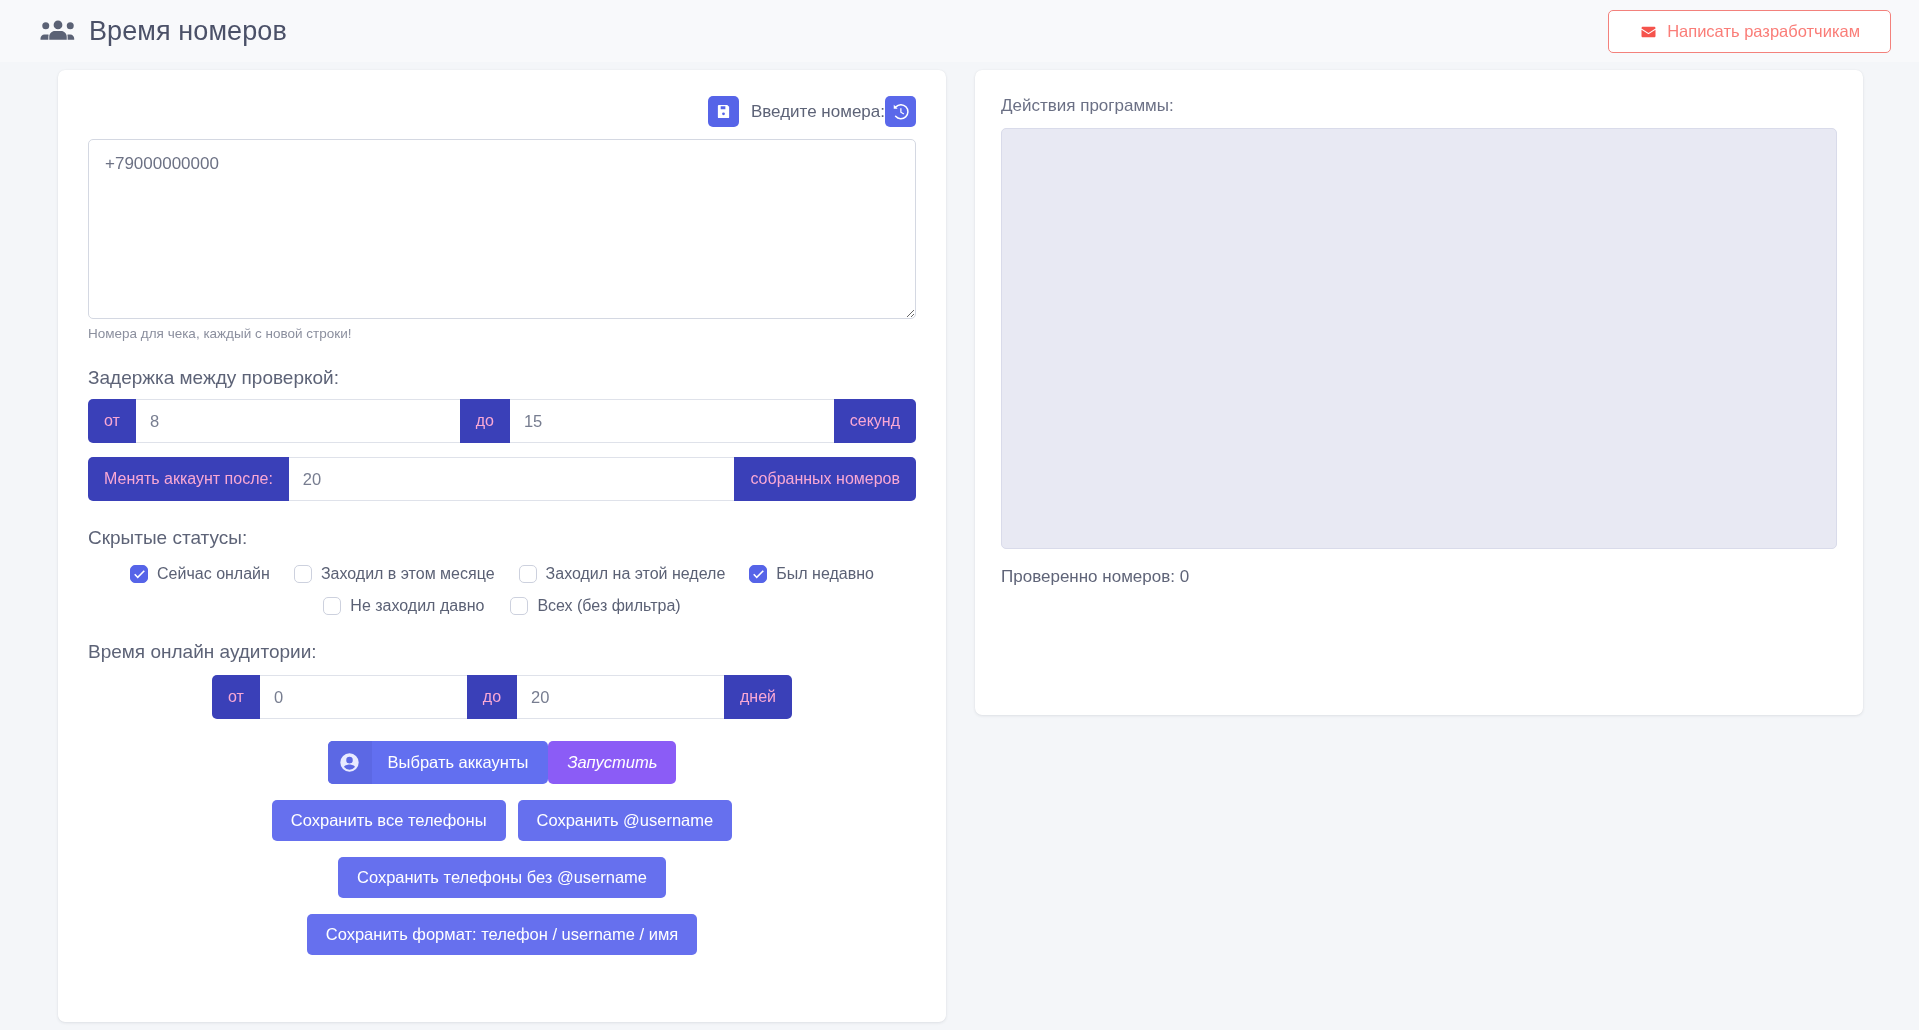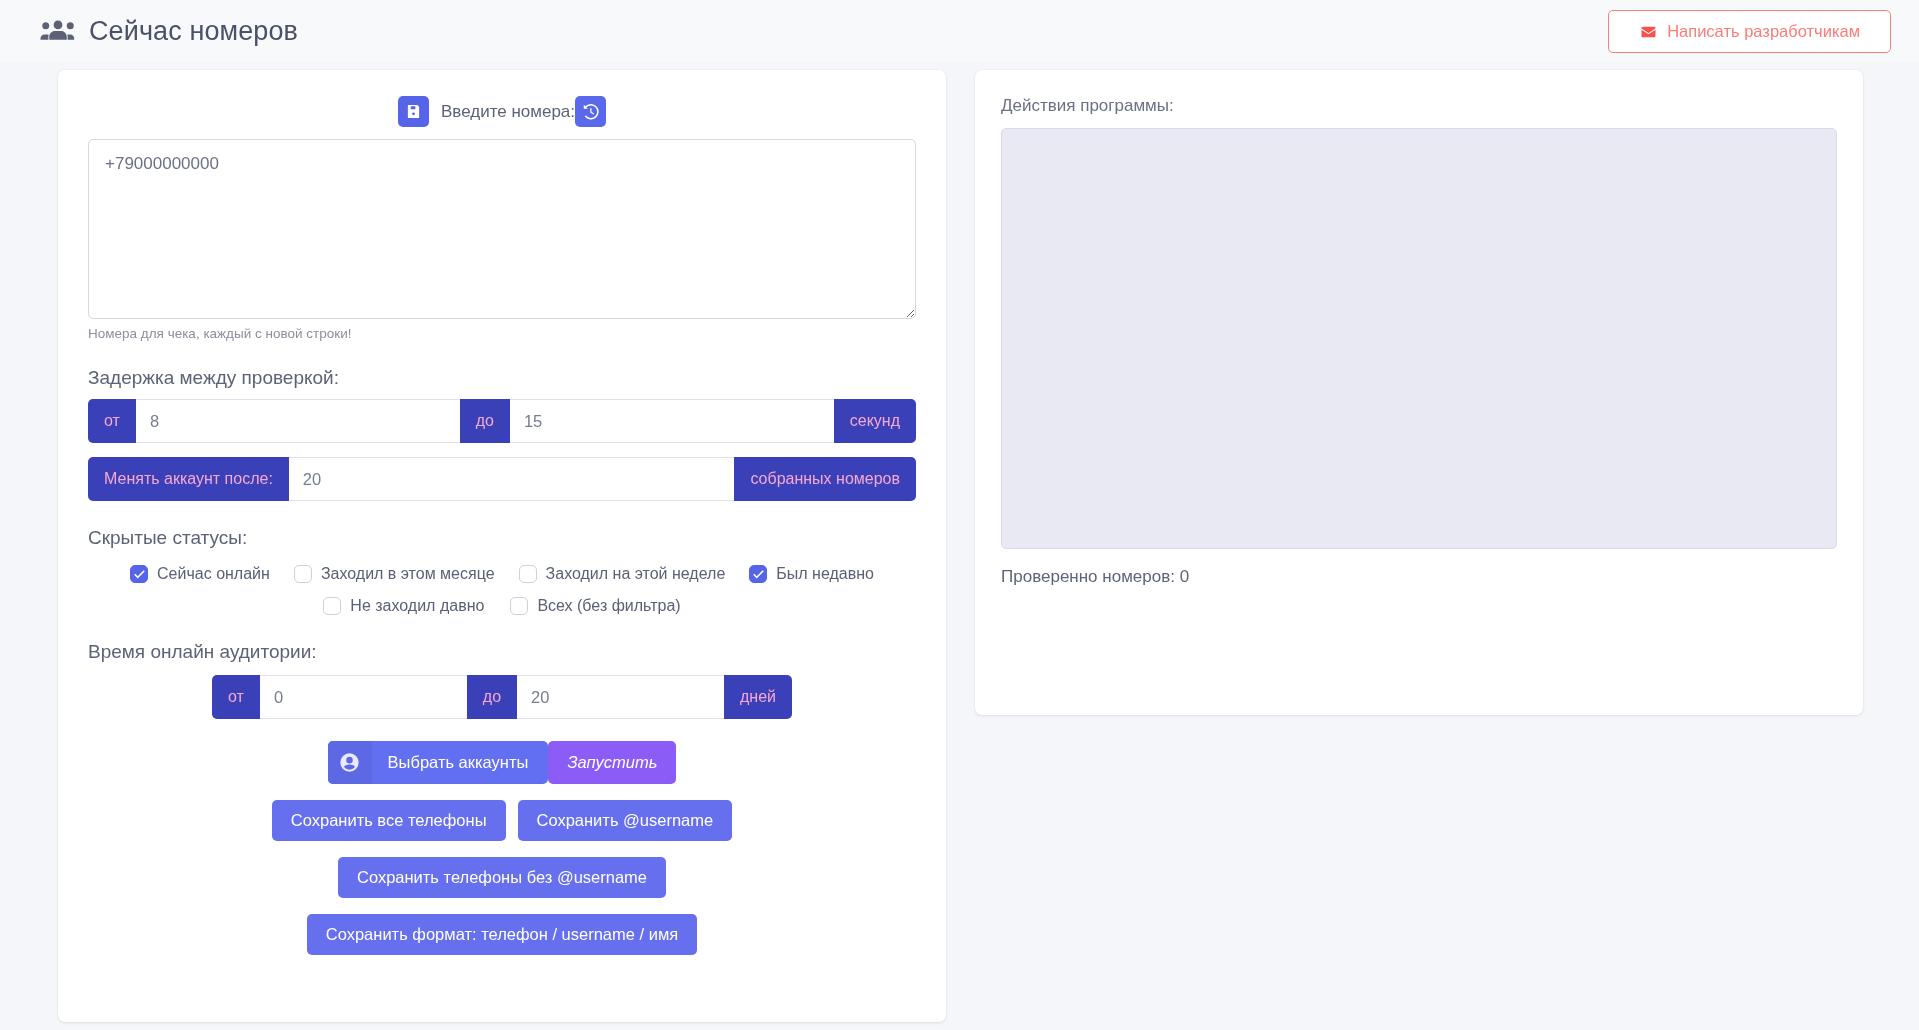--- a/index.html
+++ b/index.html
@@ -38,21 +38,21 @@
   .card {
     position: absolute;
     background: #ffffff;
     border-radius: 7px;
     box-shadow: 0 1px 3px rgba(40,45,70,.10), 0 0 1px rgba(40,45,70,.08);
   }
   .card-left  { left: 58px;  top: 70px; width: 888px; height: 952px; padding: 26px 30px; }
   .card-right { left: 975px; top: 70px; width: 888px; height: 645px; padding: 26px 26px; }
 
   
-  .label-row { display: flex; align-items: center; justify-content: center; }
+  .label-row { display: flex; align-items: center; justify-content: flex-end; }
   .label-left { display: flex; align-items: center; gap: 12px; }
   .sq-icon {
     width: 31px; height: 31px; border-radius: 5px; background: #5664e8;
     display: flex; align-items: center; justify-content: center; color: #fff;
     cursor: pointer; flex: none;
   }
   .sq-icon.history { background: #5a68ea; }
   .field-label { font-size: 17px; color: #5d6377; }
 
   textarea.numbers {
@@ -142,21 +142,21 @@
 
 <div class="page">
 
   <div class="topbar">
     <div class="app-title">
       <span class="users-icon">
         <svg viewBox="0 0 640 512" width="36" height="28" fill="currentColor">
           <path d="M96 224a64 64 0 1 0 0-128 64 64 0 0 0 0 128zm448 0a64 64 0 1 0 0-128 64 64 0 0 0 0 128zM0 392c0-39.8 32.2-72 72-72h48c10.6 0 20.6 2.3 29.7 6.4A146 146 0 0 0 144 360v56H0v-24zm496-72h48c39.8 0 72 32.2 72 72v24H496v-56c0-12.1-1.9-23.8-5.4-34.6 9.1-4.1 19.1-6.4 29.4-6.4h-24zM320 224a80 80 0 1 0 0-160 80 80 0 0 0 0 160zm-56 32h112c57.4 0 104 46.6 104 104v56H160v-56c0-57.4 46.6-104 104-104z"></path>
         </svg>
       </span>
-      <span>Сейчас номеров</span>
+      <span>Время номеров</span>
     </div>
     <button class="contact-btn">
       <span class="envelope-icon">
         <svg viewBox="0 0 512 512" width="19" height="14" fill="currentColor">
           <path d="M48 64h416c26.5 0 48 21.5 48 48v16L256 292 0 128v-16c0-26.5 21.5-48 48-48zM0 176l245.1 157.2c6.7 4.3 15.1 4.3 21.8 0L512 176v224c0 26.5-21.5 48-48 48H48c-26.5 0-48-21.5-48-48V176z"></path>
         </svg>
       </span>
       <span>Написать разработчикам</span>
     </button>
   </div>

